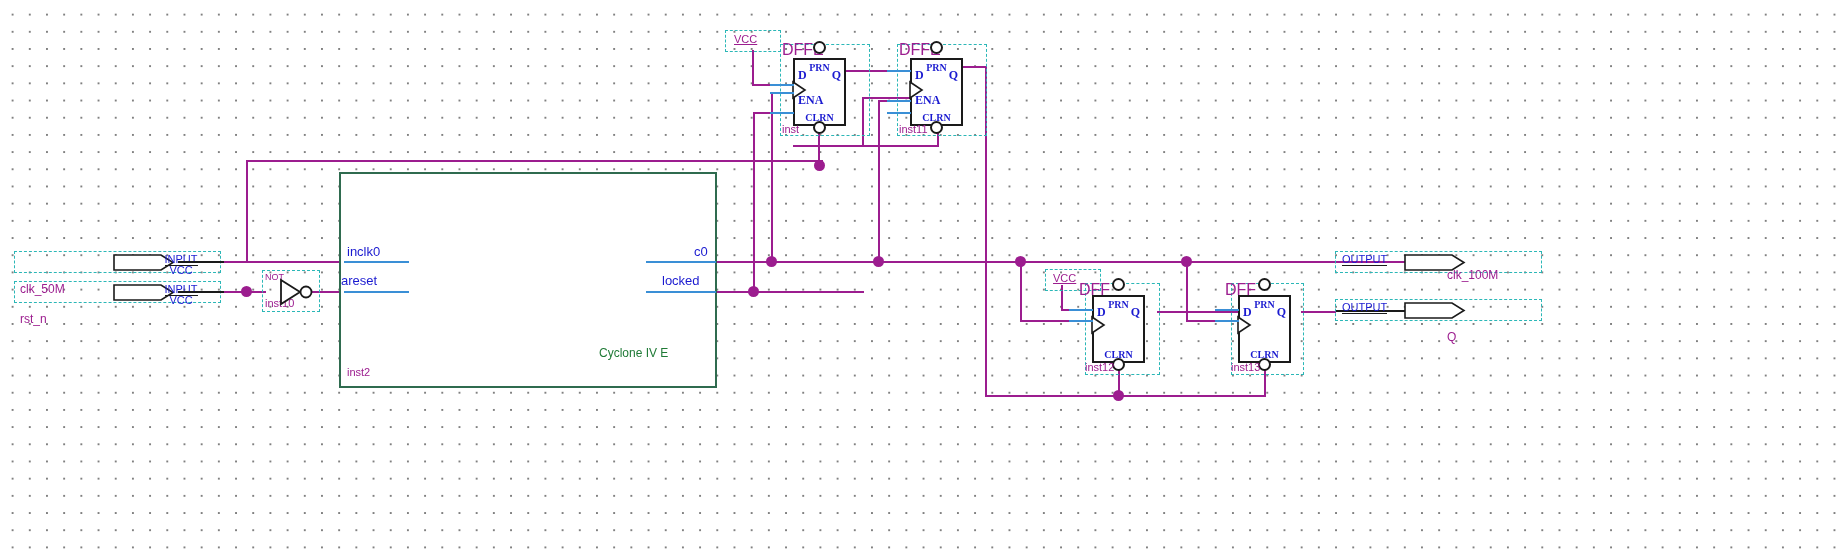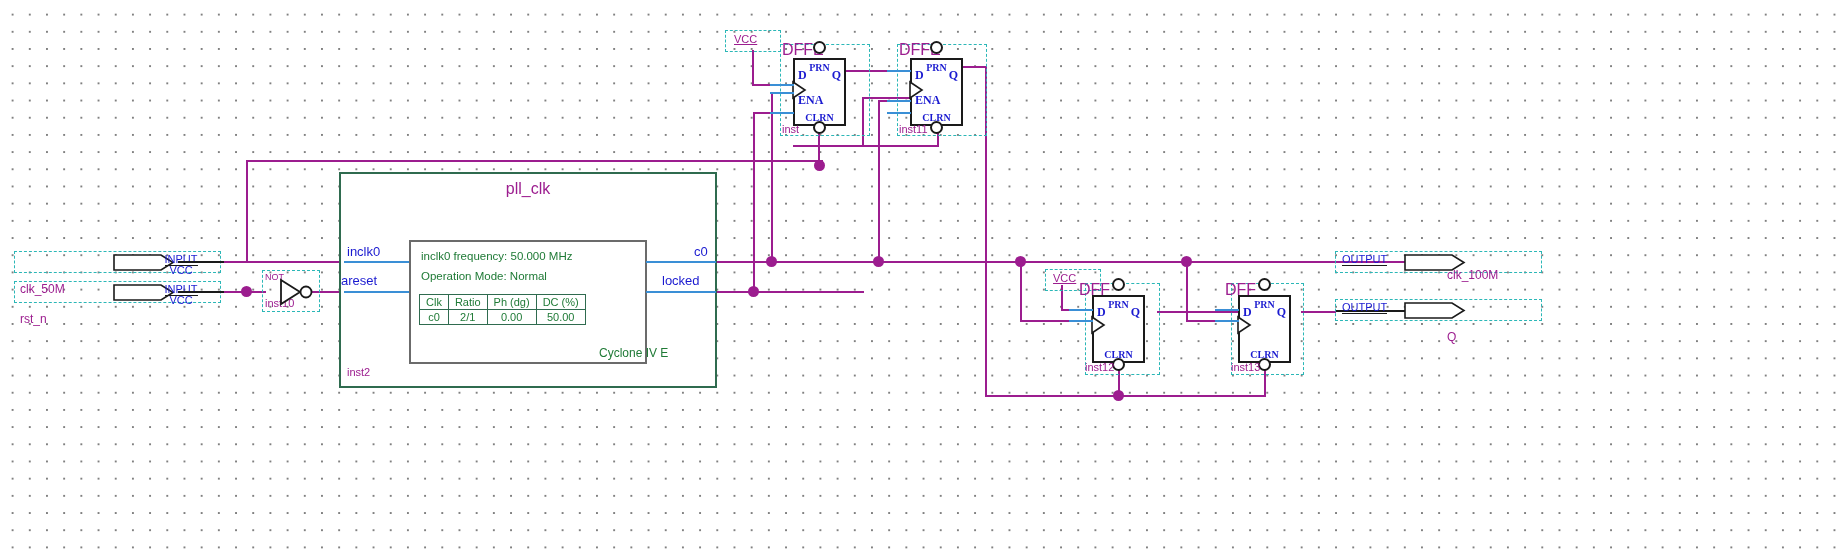--- a/index.html
+++ b/index.html
@@ -158,41 +158,20 @@
 
   <div class="dashbox" style="left:262px;top:270px;width:58px;height:42px;"></div>
   <div class="nottxt" style="left:265px;top:272px;">NOT</div>
   <div class="ffinst" style="left:265px;top:297px;">inst10</div>
   <svg class="abs" style="left:280px;top:278px;" width="38" height="28">
     <polygon points="1,2 20,14 1,26" fill="#ffffff" stroke="#1a1a1a" stroke-width="1.8"></polygon>
     <circle cx="26" cy="14" r="5.5" fill="#ffffff" stroke="#1a1a1a" stroke-width="1.8"></circle>
   </svg>
 
   <div id="pll">
-    <div id="pll-title">pll_clk</div>
-    <div id="pll-inner">
-      <div class="ptext" id="pll-freq">inclk0 frequency: 50.000 MHz</div>
-      <div class="ptext" id="pll-mode">Operation Mode: Normal</div>
-      <table id="pll-table">
-        <tbody>
-            <tr>
-          <th>Clk</th>
-          <th>Ratio</th>
-          <th>Ph (dg)</th>
-          <th>DC (%)</th>
-        </tr>
-        <tr>
-          <td>c0</td>
-          <td>2/1</td>
-          <td>0.00</td>
-          <td>50.00</td>
-        </tr>
-      </tbody>
-        </table>
-    </div>
   </div>
 
   <div class="portlabel" style="left:347px;top:244px;">inclk0</div>
   <div class="bluewire" style="left:344px;top:261px;width:65px;"></div>
   <div class="portlabel" style="left:341px;top:273px;">areset</div>
   <div class="bluewire" style="left:344px;top:291px;width:65px;"></div>
 
   <div class="portlabel" style="left:694px;top:244px;">c0</div>
   <div class="bluewire" style="left:646px;top:261px;width:70px;"></div>
   <div class="portlabel" style="left:662px;top:273px;">locked</div>

